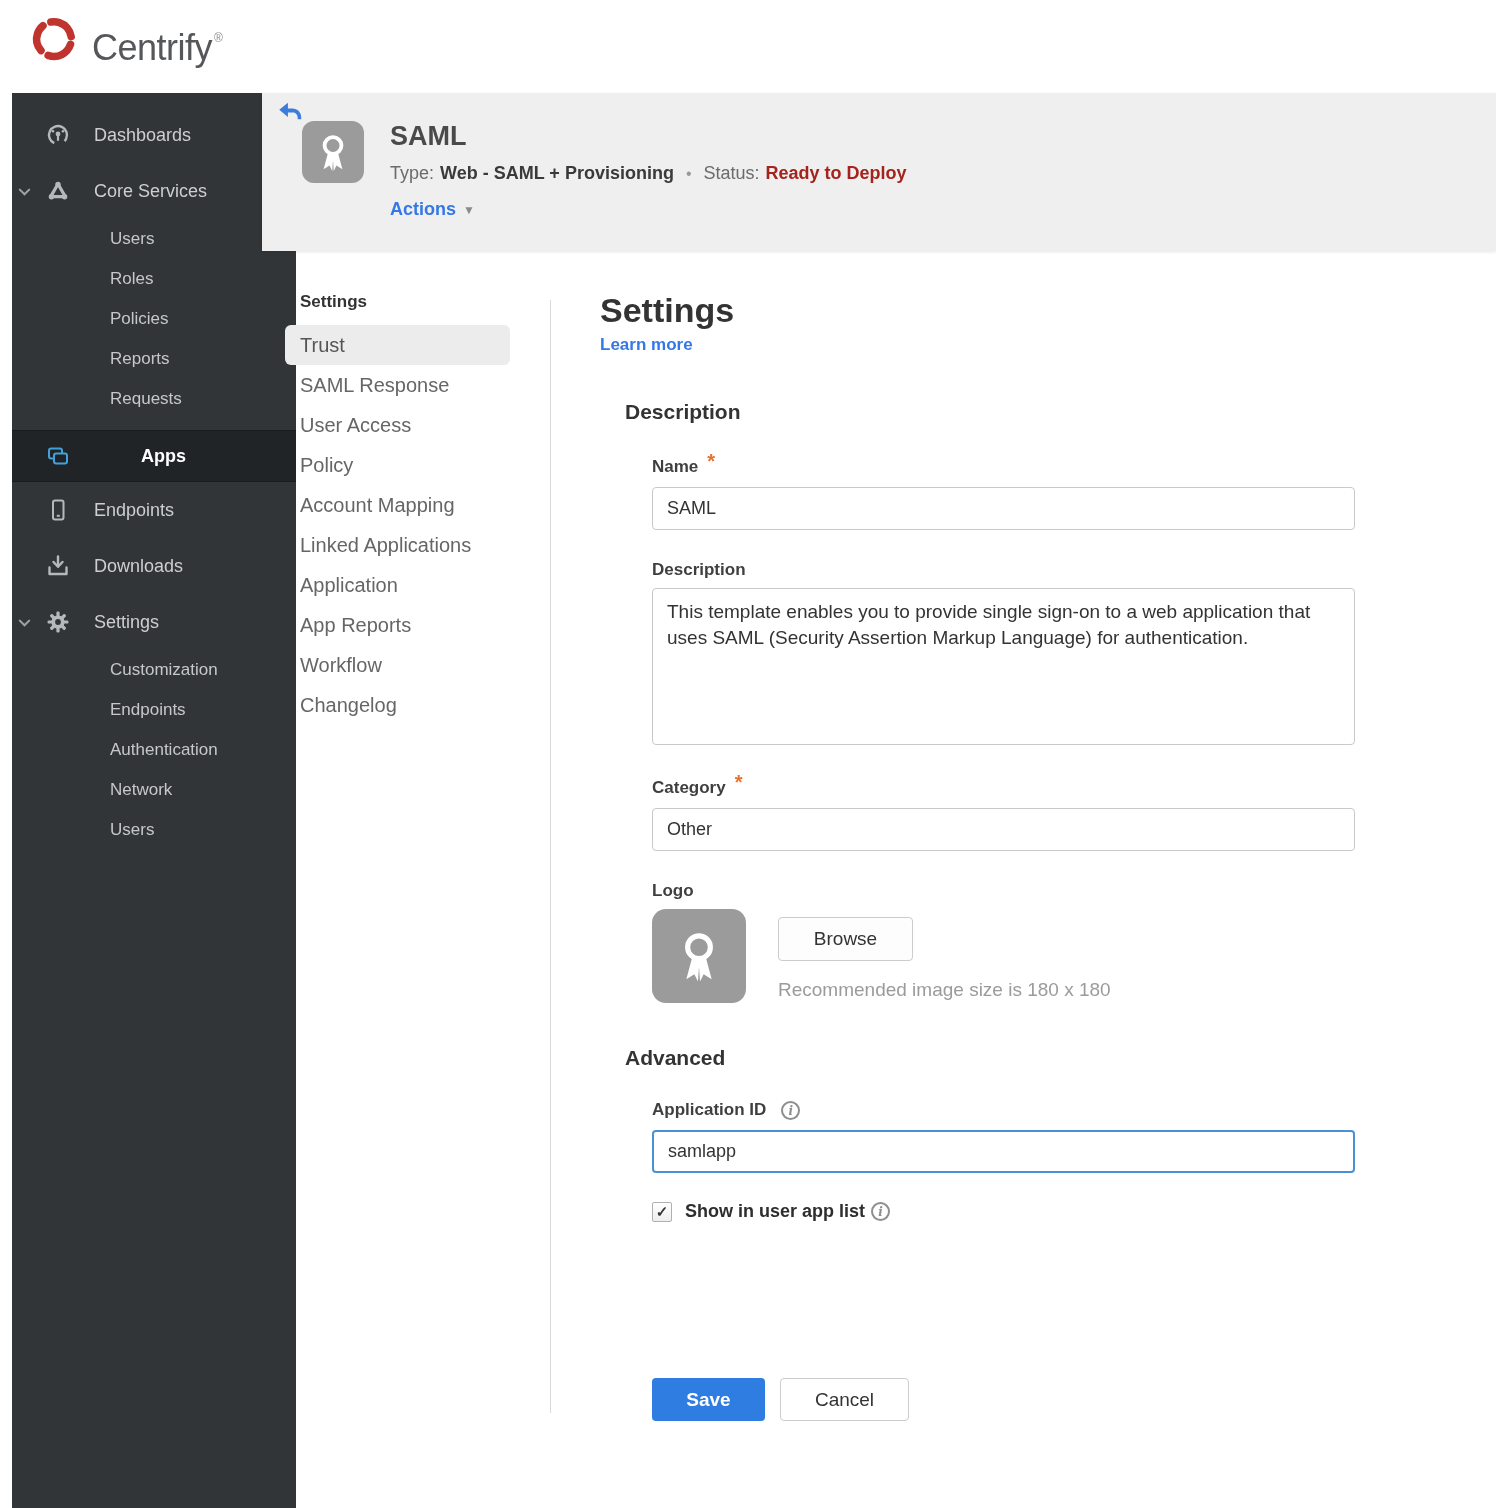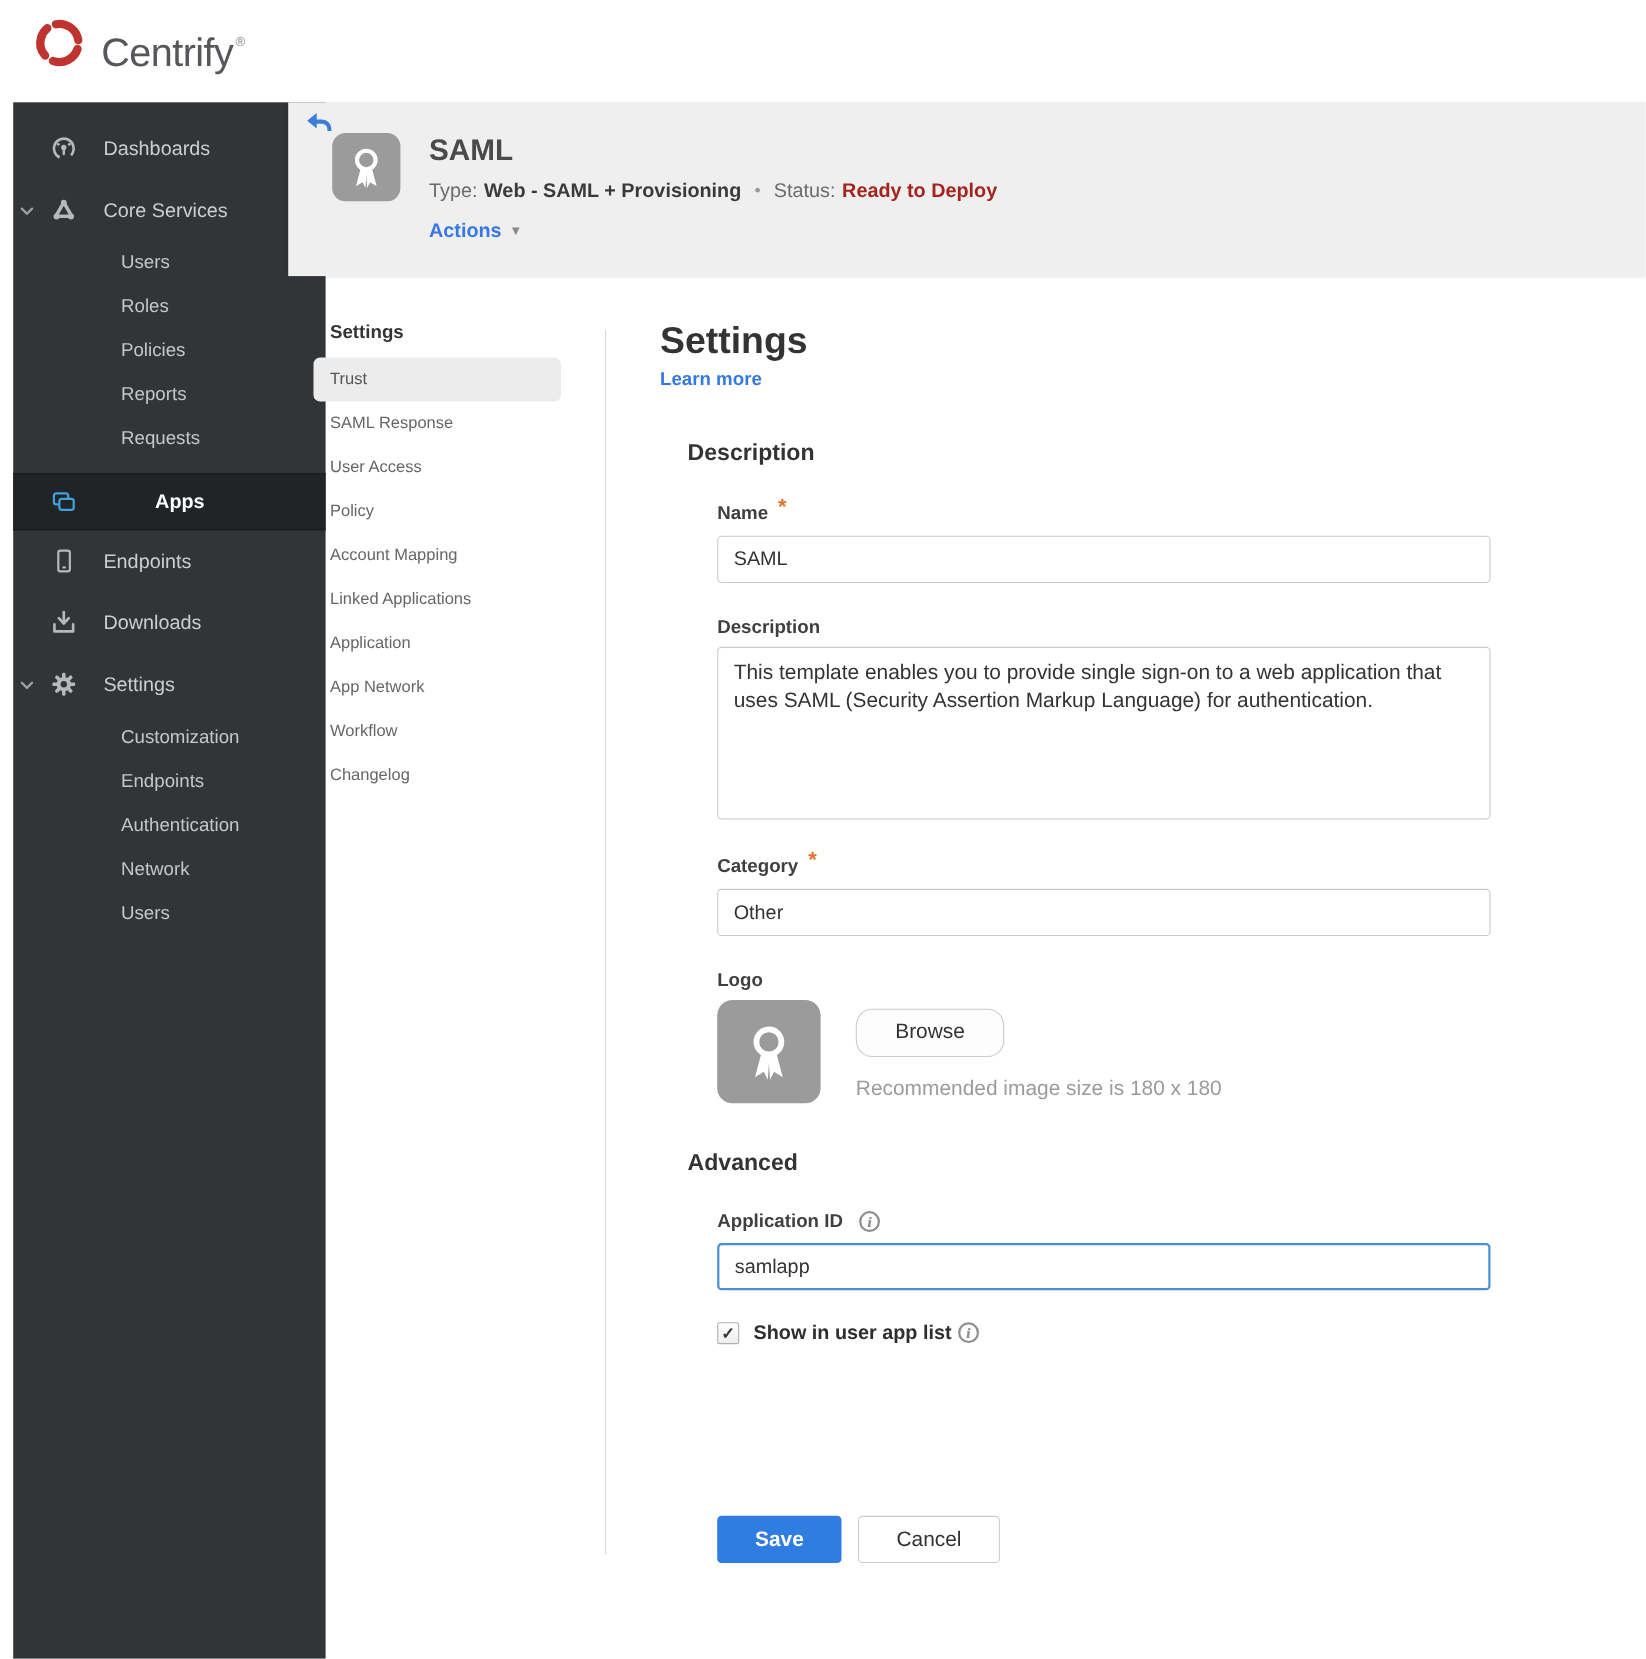--- a/index.html
+++ b/index.html
@@ -30,38 +30,38 @@
   .hdr-title{font-size:27px;font-weight:bold;color:#4a4a4a;line-height:30px;}
   .hdr-meta{margin-top:12px;font-size:18px;color:#6b6b6b;display:flex;align-items:center;white-space:nowrap;}
   .meta-strong{color:#3a3a3a;font-weight:bold;margin-left:6px;}
   .status-val{color:#a5231d;font-weight:bold;margin-left:6px;}
   .bullet{color:#9a9a9a;margin:0 12px;font-size:16px;}
   .actions{margin-top:15px;font-size:18px;font-weight:bold;color:#3578e5;display:inline-flex;align-items:center;gap:7px;cursor:pointer;}
   .caret{color:#8a8a8a;font-size:12px;}
   
   .subnav{position:absolute;left:285px;top:292px;width:225px;}
   .subnav-header{font-size:17px;font-weight:bold;color:#333;padding-left:15px;margin-bottom:13px;}
-  .subnav-item{height:40px;line-height:40px;padding-left:15px;font-size:15px;color:#666;cursor:pointer;}
+  .subnav-item{height:40px;line-height:40px;padding-left:15px;font-size:20px;color:#666;cursor:pointer;}
   .subnav-item.selected{background:#ececec;border-radius:6px;color:#555;}
   .vdivider{position:absolute;left:550px;top:300px;width:1px;height:1113px;background:#d9d9d9;}
   
   .main{position:absolute;left:600px;top:290px;width:760px;}
   .main-title{font-size:34px;font-weight:bold;color:#333;margin:0;line-height:40px;}
   .learn-more{margin-top:5px;font-size:17px;font-weight:bold;color:#3578e5;display:inline-block;cursor:pointer;}
   .section-heading{font-size:21px;font-weight:bold;color:#333;margin:45px 0 0 25px;}
   .fields{margin-left:52px;}
   .field-label{margin-top:30px;font-size:17px;font-weight:bold;color:#3f3f3f;display:flex;align-items:flex-end;gap:9px;}
   .req{color:#e8702a;font-size:20px;font-weight:bold;position:relative;top:-4px;}
   .text-input{margin-top:10px;display:block;width:703px;height:43px;box-sizing:border-box;border:1px solid #c9c9c9;border-radius:4px;font-size:18px;color:#333;padding:0 14px;font-family:inherit;background:#fff;outline:none;}
   .text-area{margin-top:8px;display:block;width:703px;height:157px;box-sizing:border-box;border:1px solid #c9c9c9;border-radius:4px;font-size:19px;color:#333;padding:10px 14px;font-family:inherit;resize:none;line-height:1.35;outline:none;}
   .text-input.focused{border:2px solid #4a90d9;}
   .logo-row{margin-top:8px;display:flex;align-items:flex-start;gap:32px;}
   .logo-preview{width:94px;height:94px;border-radius:14px;background:#9b9b9b;display:flex;align-items:center;justify-content:center;flex:0 0 auto;}
   .browse-col{padding-top:8px;}
-  .browse-btn{width:135px;height:44px;background:#fdfdfd;border:1px solid #ccc;border-radius:15px;font-size:19px;color:#333;font-family:inherit;cursor:pointer;}
+  .browse-btn{width:135px;height:44px;background:#fdfdfd;border:1px solid #ccc;border-radius:4px;font-size:19px;color:#333;font-family:inherit;cursor:pointer;}
   .logo-hint{margin-top:18px;font-size:19px;color:#9b9b9b;}
   .advanced{margin-top:43px;}
   .info-icon{width:19px;height:19px;box-sizing:border-box;border:2px solid #8e8e8e;border-radius:50%;color:#8e8e8e;font-size:12px;font-style:italic;font-weight:bold;font-family:"DejaVu Serif",serif;display:inline-flex;align-items:center;justify-content:center;margin-left:6px;}
   .checkbox-row{margin-top:28px;display:flex;align-items:center;gap:13px;}
   .checkbox{width:20px;height:20px;box-sizing:border-box;border:1px solid #b0b0b0;border-radius:2px;background:linear-gradient(#ffffff,#eeeeee);color:#333;font-size:15px;font-weight:bold;display:flex;align-items:center;justify-content:center;cursor:pointer;}
   .checkbox-label{font-size:18px;font-weight:bold;color:#2e2e2e;display:flex;align-items:center;}
   .footer-btns{margin-top:156px;display:flex;gap:15px;}
   .save-btn{width:113px;height:43px;background:#2f7de1;border:none;border-radius:4px;color:#fff;font-weight:bold;font-size:19px;font-family:inherit;cursor:pointer;}
   .cancel-btn{width:129px;height:43px;background:#fff;border:1px solid #ccc;border-radius:4px;color:#333;font-size:19px;font-family:inherit;cursor:pointer;}
 </style>
@@ -225,21 +225,21 @@
 
 <div class="subnav">
   <div class="subnav-header">Settings</div>
   <div class="subnav-item selected">Trust</div>
   <div class="subnav-item">SAML Response</div>
   <div class="subnav-item">User Access</div>
   <div class="subnav-item">Policy</div>
   <div class="subnav-item">Account Mapping</div>
   <div class="subnav-item">Linked Applications</div>
   <div class="subnav-item">Application</div>
-  <div class="subnav-item">App Network</div>
+  <div class="subnav-item">App Reports</div>
   <div class="subnav-item">Workflow</div>
   <div class="subnav-item">Changelog</div>
 </div>
 
 <div class="vdivider"></div>
 
 <div class="main">
   <h1 class="main-title">Settings</h1>
   <a class="learn-more">Learn more</a>
 

